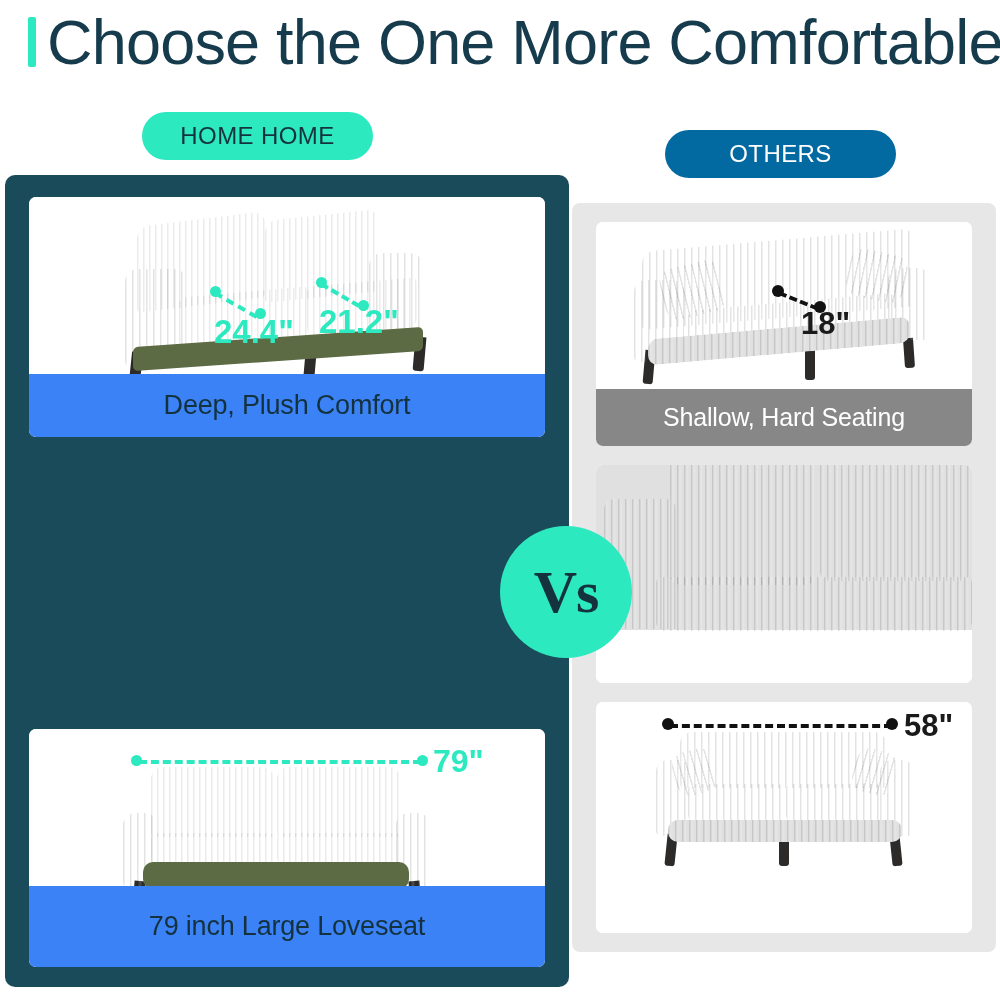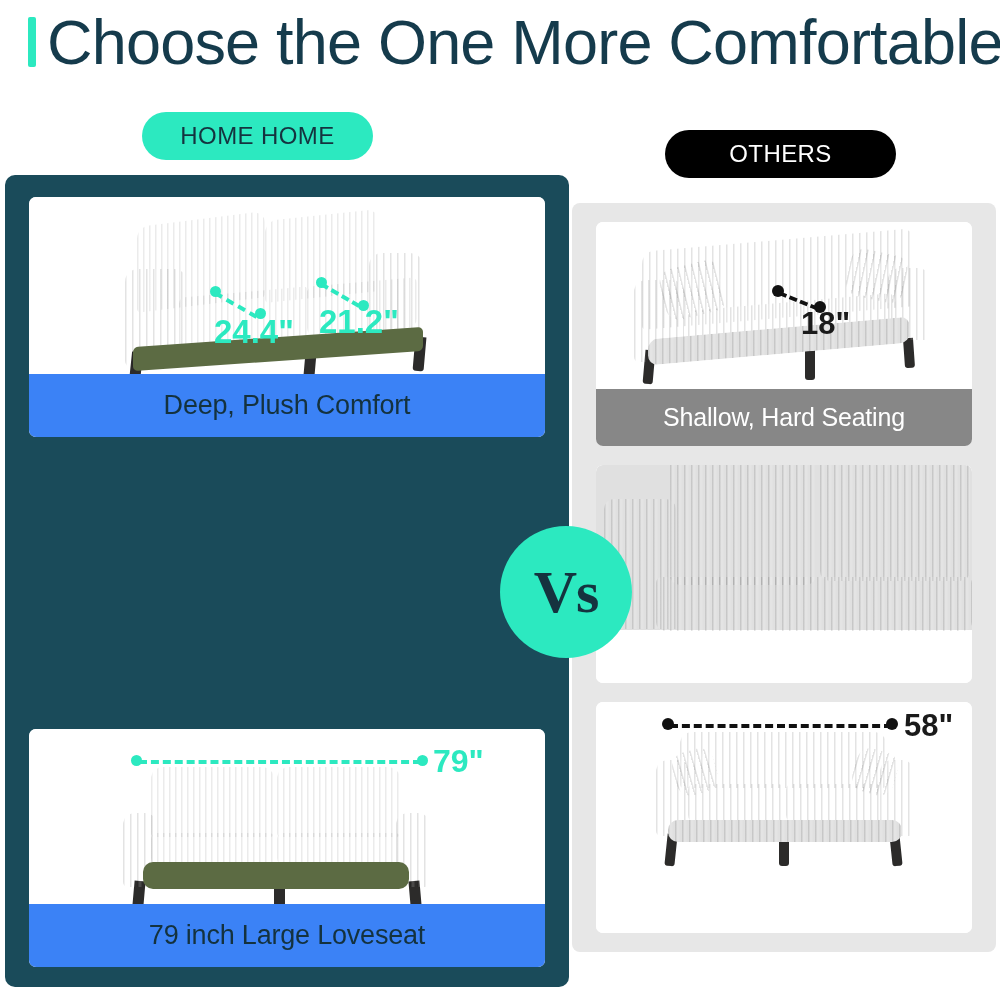--- a/index.html
+++ b/index.html
@@ -53,21 +53,21 @@
   }
   .pill-linsy {
     left: 142px; top: 112px;
     width: 231px; height: 48px;
     background: #2CE9C0;
     color: #15333F;
   }
   .pill-others {
     left: 665px; top: 130px;
     width: 231px; height: 48px;
-    background: #000000;
+    background: #0369a1;
     color: #ffffff;
   }
 
   
   .left-frame {
     position: absolute;
     left: 5px; top: 175px;
     width: 564px; height: 812px;
     background: #1A4B5A;
     border-radius: 10px;
@@ -121,21 +121,21 @@
     background: #878787;
     color: #ffffff;
   }
 
   
   .l-card1 { left: 0px;  top: 0px;   width: 516px; height: 240px; }
   .l-card2 { left: 0px;  top: 258px; width: 516px; height: 256px; }
   .l-card3 { left: 0px;  top: 532px; width: 516px; height: 238px; }
   .l-card1 .card-caption { height: 63px; }
   .l-card2 .card-caption { height: 62px; }
-  .l-card3 .card-caption { height: 63px; }
+  .l-card3 .card-caption { height: 81px; }
 
   
   .r-card1 { left: 596px; top: 222px; width: 376px; height: 224px; }
   .r-card2 { left: 596px; top: 465px; width: 376px; height: 218px; }
   .r-card3 { left: 596px; top: 702px; width: 376px; height: 231px; }
   .r-card1 .card-caption,
   .r-card2 .card-caption,
   .r-card3 .card-caption { height: 57px; font-size: 25px; }
 
   

